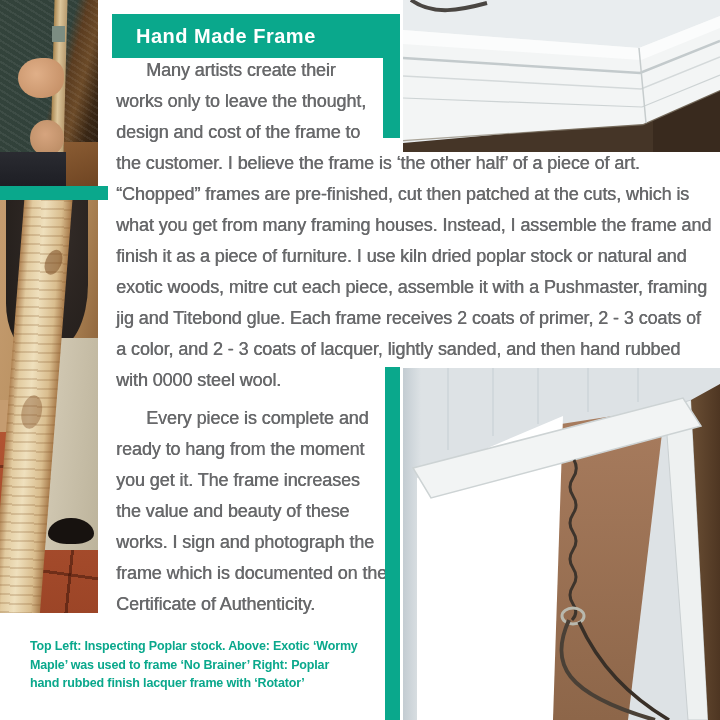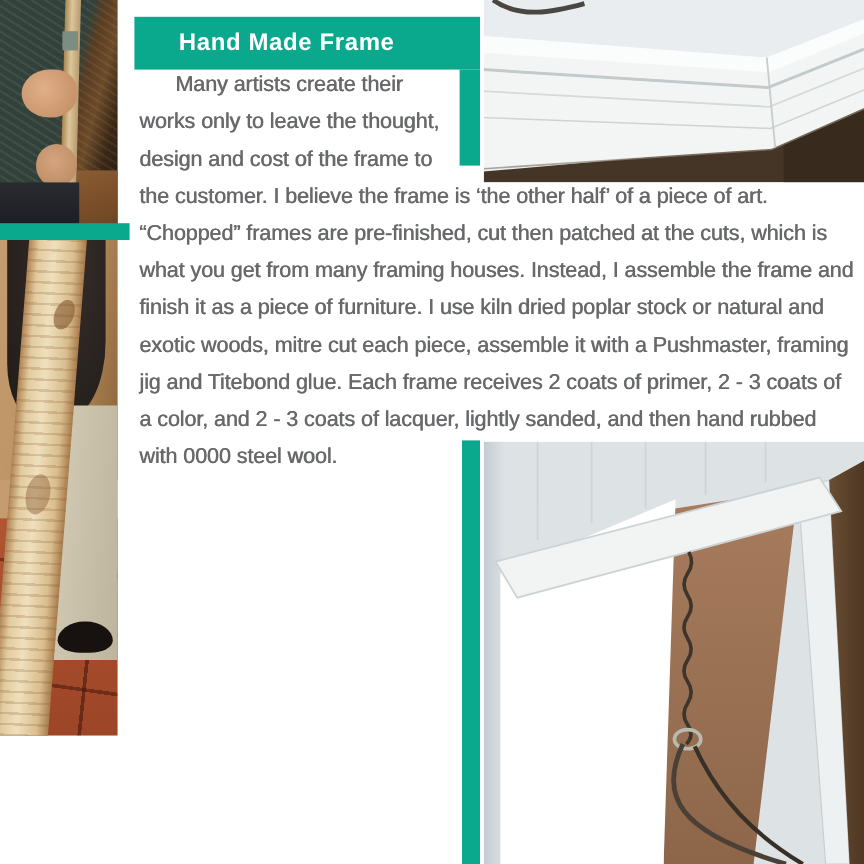--- a/index.html
+++ b/index.html
@@ -3,21 +3,21 @@
 <meta charset="utf-8">
 <style>
   html,body{margin:0;padding:0;background:#ffffff;}
   .page{position:relative;width:720px;height:720px;background:#ffffff;overflow:hidden;
         font-family:"Liberation Sans",sans-serif;}
 
   
   .accent{background:#0aa88c;}
   .header-band{position:absolute;left:112px;top:14px;width:288px;height:44px;
                display:flex;align-items:center;padding-left:24px;box-sizing:border-box;}
-  .header-band h1{margin:13px;font-size:20px;font-weight:bold;color:#ffffff;letter-spacing:.5px;}
+  .header-band h1{margin:0;font-size:20px;font-weight:bold;color:#ffffff;letter-spacing:.5px;}
   .teal-tail{position:absolute;left:383px;top:58px;width:17px;height:80px;}
   .teal-band{position:absolute;left:0;top:186px;width:108px;height:14px;}
   .teal-strip{position:absolute;left:385px;top:367px;width:15px;height:353px;}
 
   
   .para{position:absolute;color:#68696b;font-size:18px;line-height:31px;
         letter-spacing:-0.1px;white-space:pre-line;text-shadow:0.45px 0 0 currentColor;}
   .para1{left:116px;top:55px;width:600px;text-indent:30px;}
   .para2{left:116px;top:403px;width:276px;text-indent:30px;}
   .caption{position:absolute;left:30px;top:637px;width:360px;color:#0aa88c;
@@ -128,20 +128,27 @@
 works only to leave the thought,
 design and cost of the frame to
 the customer. I believe the frame is ‘the other half’ of a piece of art.
 “Chopped” frames are pre-finished, cut then patched at the cuts, which is
 what you get from many framing houses. Instead, I assemble the frame and
 finish it as a piece of furniture. I use kiln dried poplar stock or natural and
 exotic woods, mitre cut each piece, assemble it with a Pushmaster, framing
 jig and Titebond glue. Each frame receives 2 coats of primer, 2 - 3 coats of
 a color, and 2 - 3 coats of lacquer, lightly sanded, and then hand rubbed
 with 0000 steel wool.</div>
+  <div class="para para2">Every piece is complete and
+ready to hang from the moment
+you get it. The frame increases
+the value and beauty of these
+works. I sign and photograph the
+frame which is documented on the
+Certificate of Authenticity.</div>
 
   <div class="teal-strip accent"></div>
 
   <div class="photo photo-d">
     <svg width="317" height="352" viewBox="0 0 317 352">
       <defs>
         <linearGradient id="gTan" x1="0" y1="0" x2="0" y2="1">
           <stop offset="0" stop-color="#a87c5e"></stop>
             <stop offset="1" stop-color="#8d6649"></stop>
         </linearGradient>
@@ -168,14 +175,17 @@
       <path d="M288,32 L317,16 L317,352 L305,352 Z" fill="url(#gWood)"></path>
       <path d="M14,110 L160,48 L150,352 L14,352 Z" fill="#ffffff"></path>
       <path d="M10,100 L280,30 L298,58 L28,130 Z" fill="#f2f4f4" stroke="#cdd3d4" stroke-width="1.5"></path>
       <path d="M171,92 q5,9 -1,18 q-6,9 0,18 q6,9 0,18 q-6,9 0,18 q6,9 0,18 q-6,9 0,18 q6,9 0,18 q-6,9 0,18 q6,9 -1,16" stroke="#3d342c" stroke-width="3" fill="none"></path>
       <ellipse cx="170" cy="248" rx="11" ry="8" fill="none" stroke="#b9b9ae" stroke-width="3"></ellipse>
       <path d="M166,252 C146,296 162,326 252,352" stroke="#4a4036" stroke-width="4" fill="none"></path>
       <path d="M176,254 C196,298 226,328 266,352" stroke="#382f27" stroke-width="3.5" fill="none"></path>
     </svg>
   </div>
 
+  <div class="caption">Top Left: Inspecting Poplar stock. Above: Exotic ‘Wormy
+Maple’ was used to frame ‘No Brainer’ Right: Poplar
+hand rubbed finish lacquer frame with ‘Rotator’</div>
 
 </div>
 
 </body></html>

